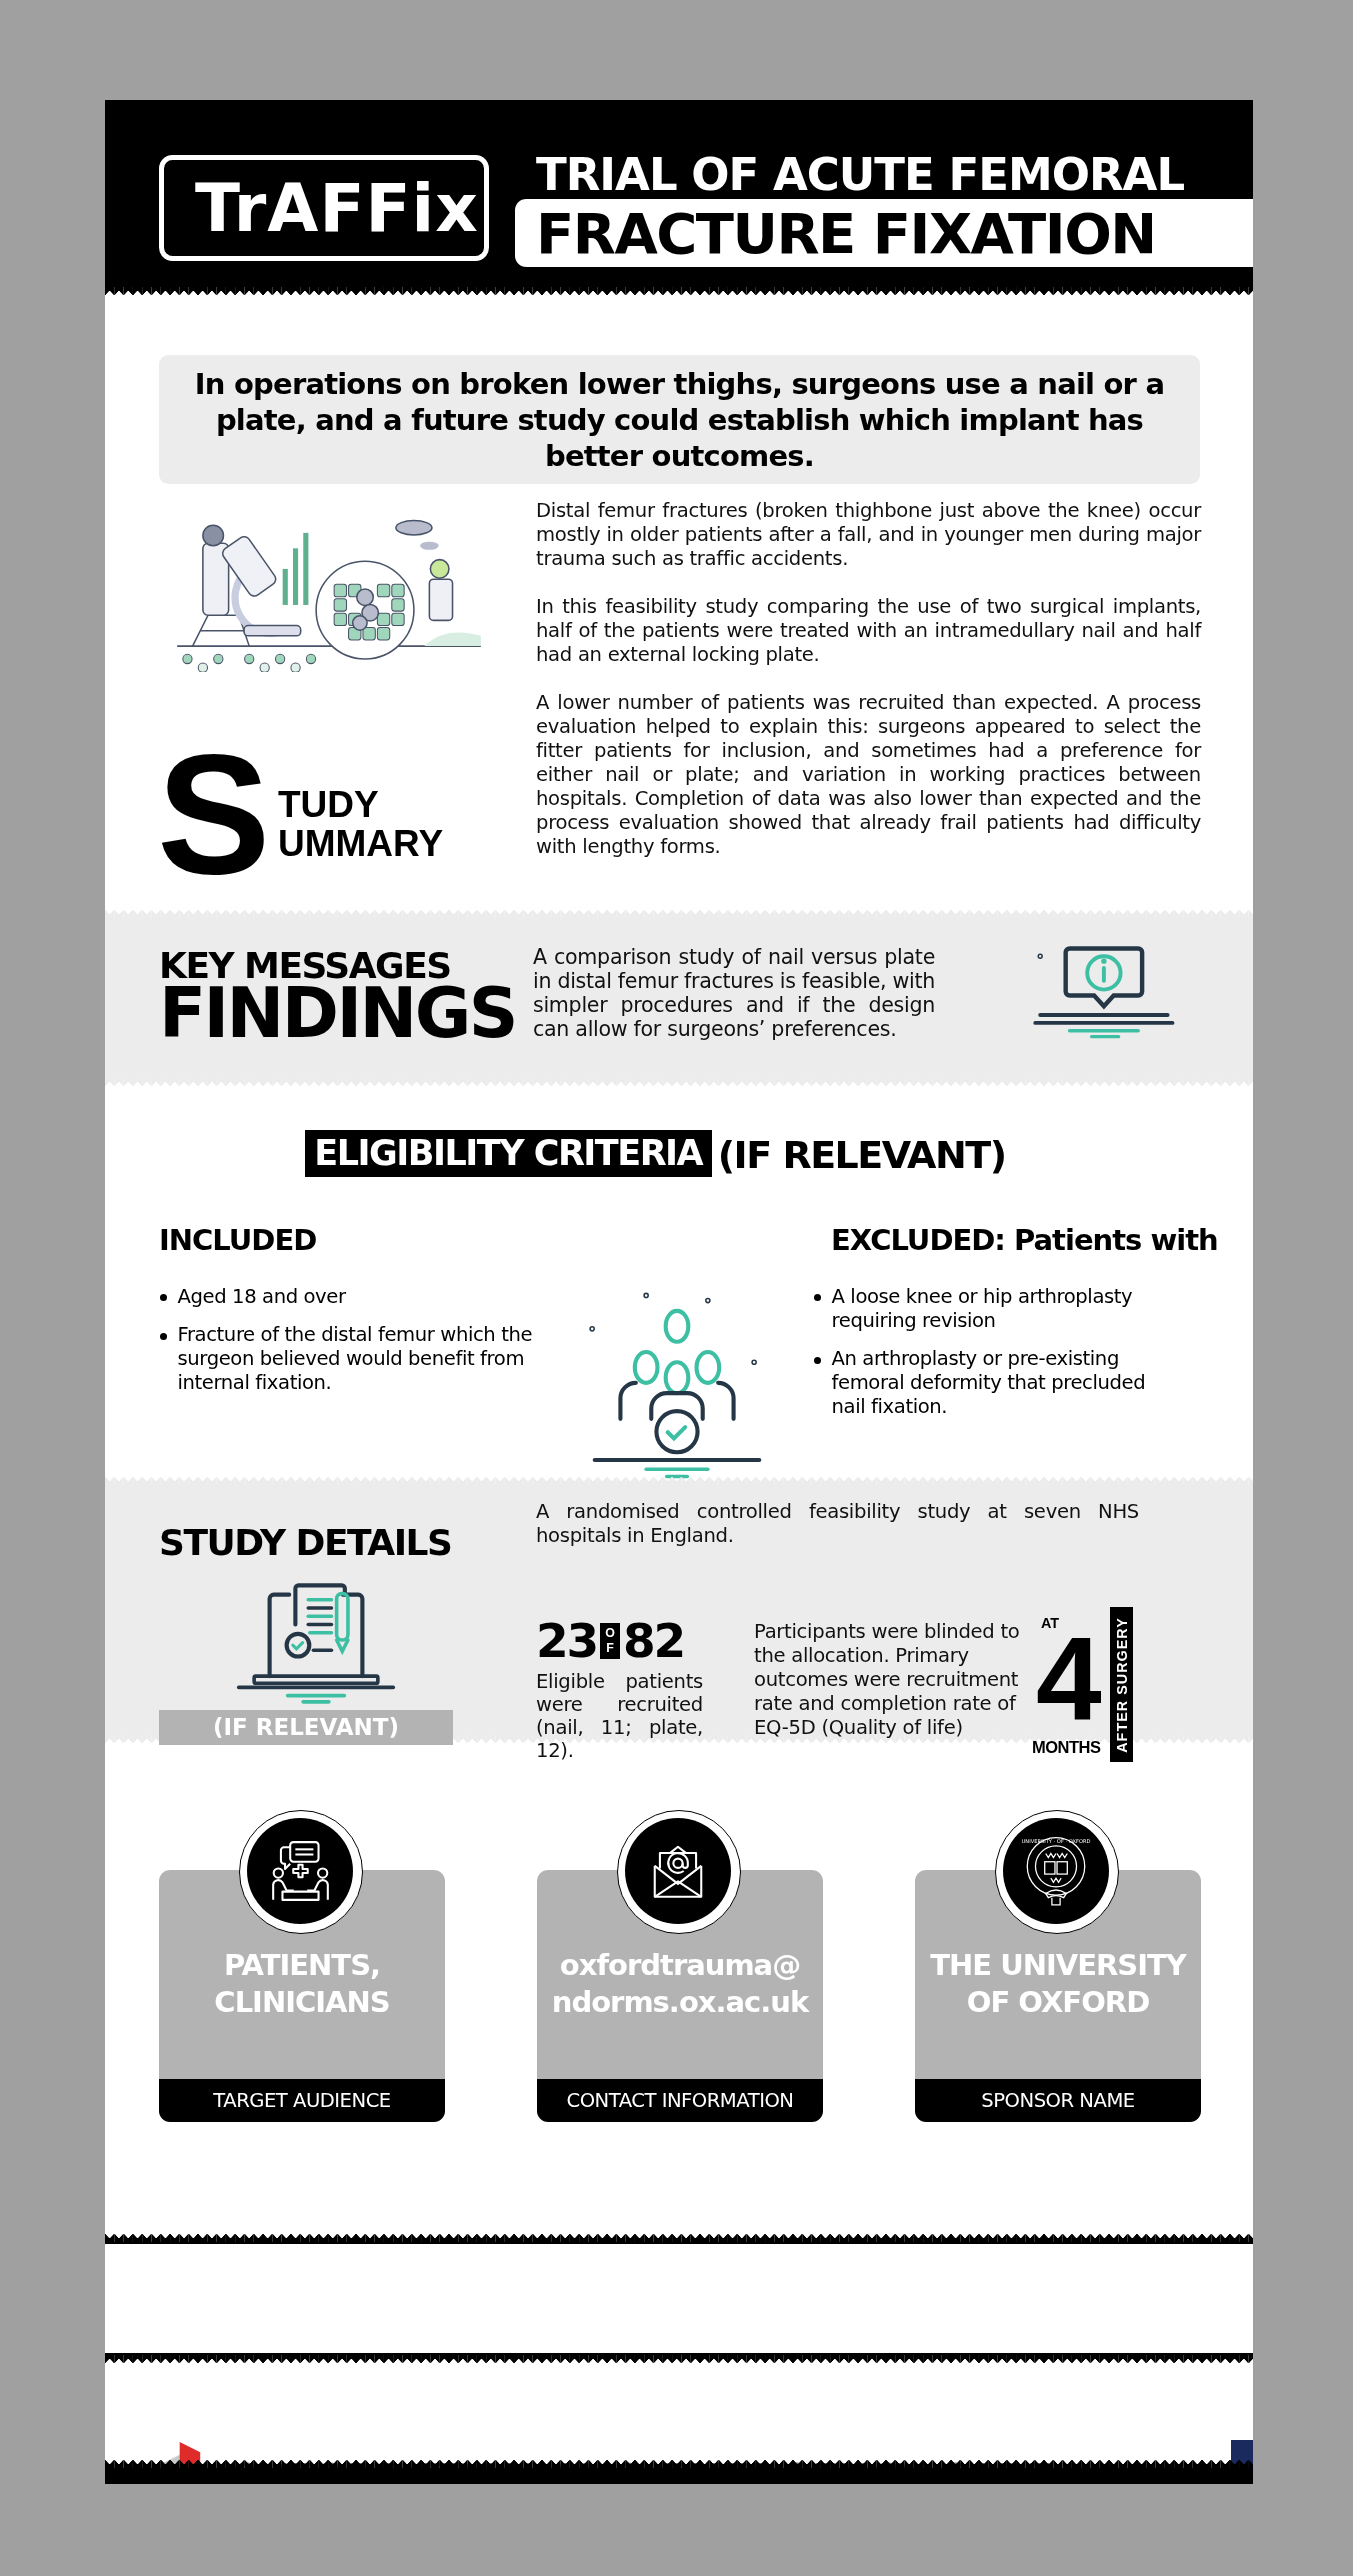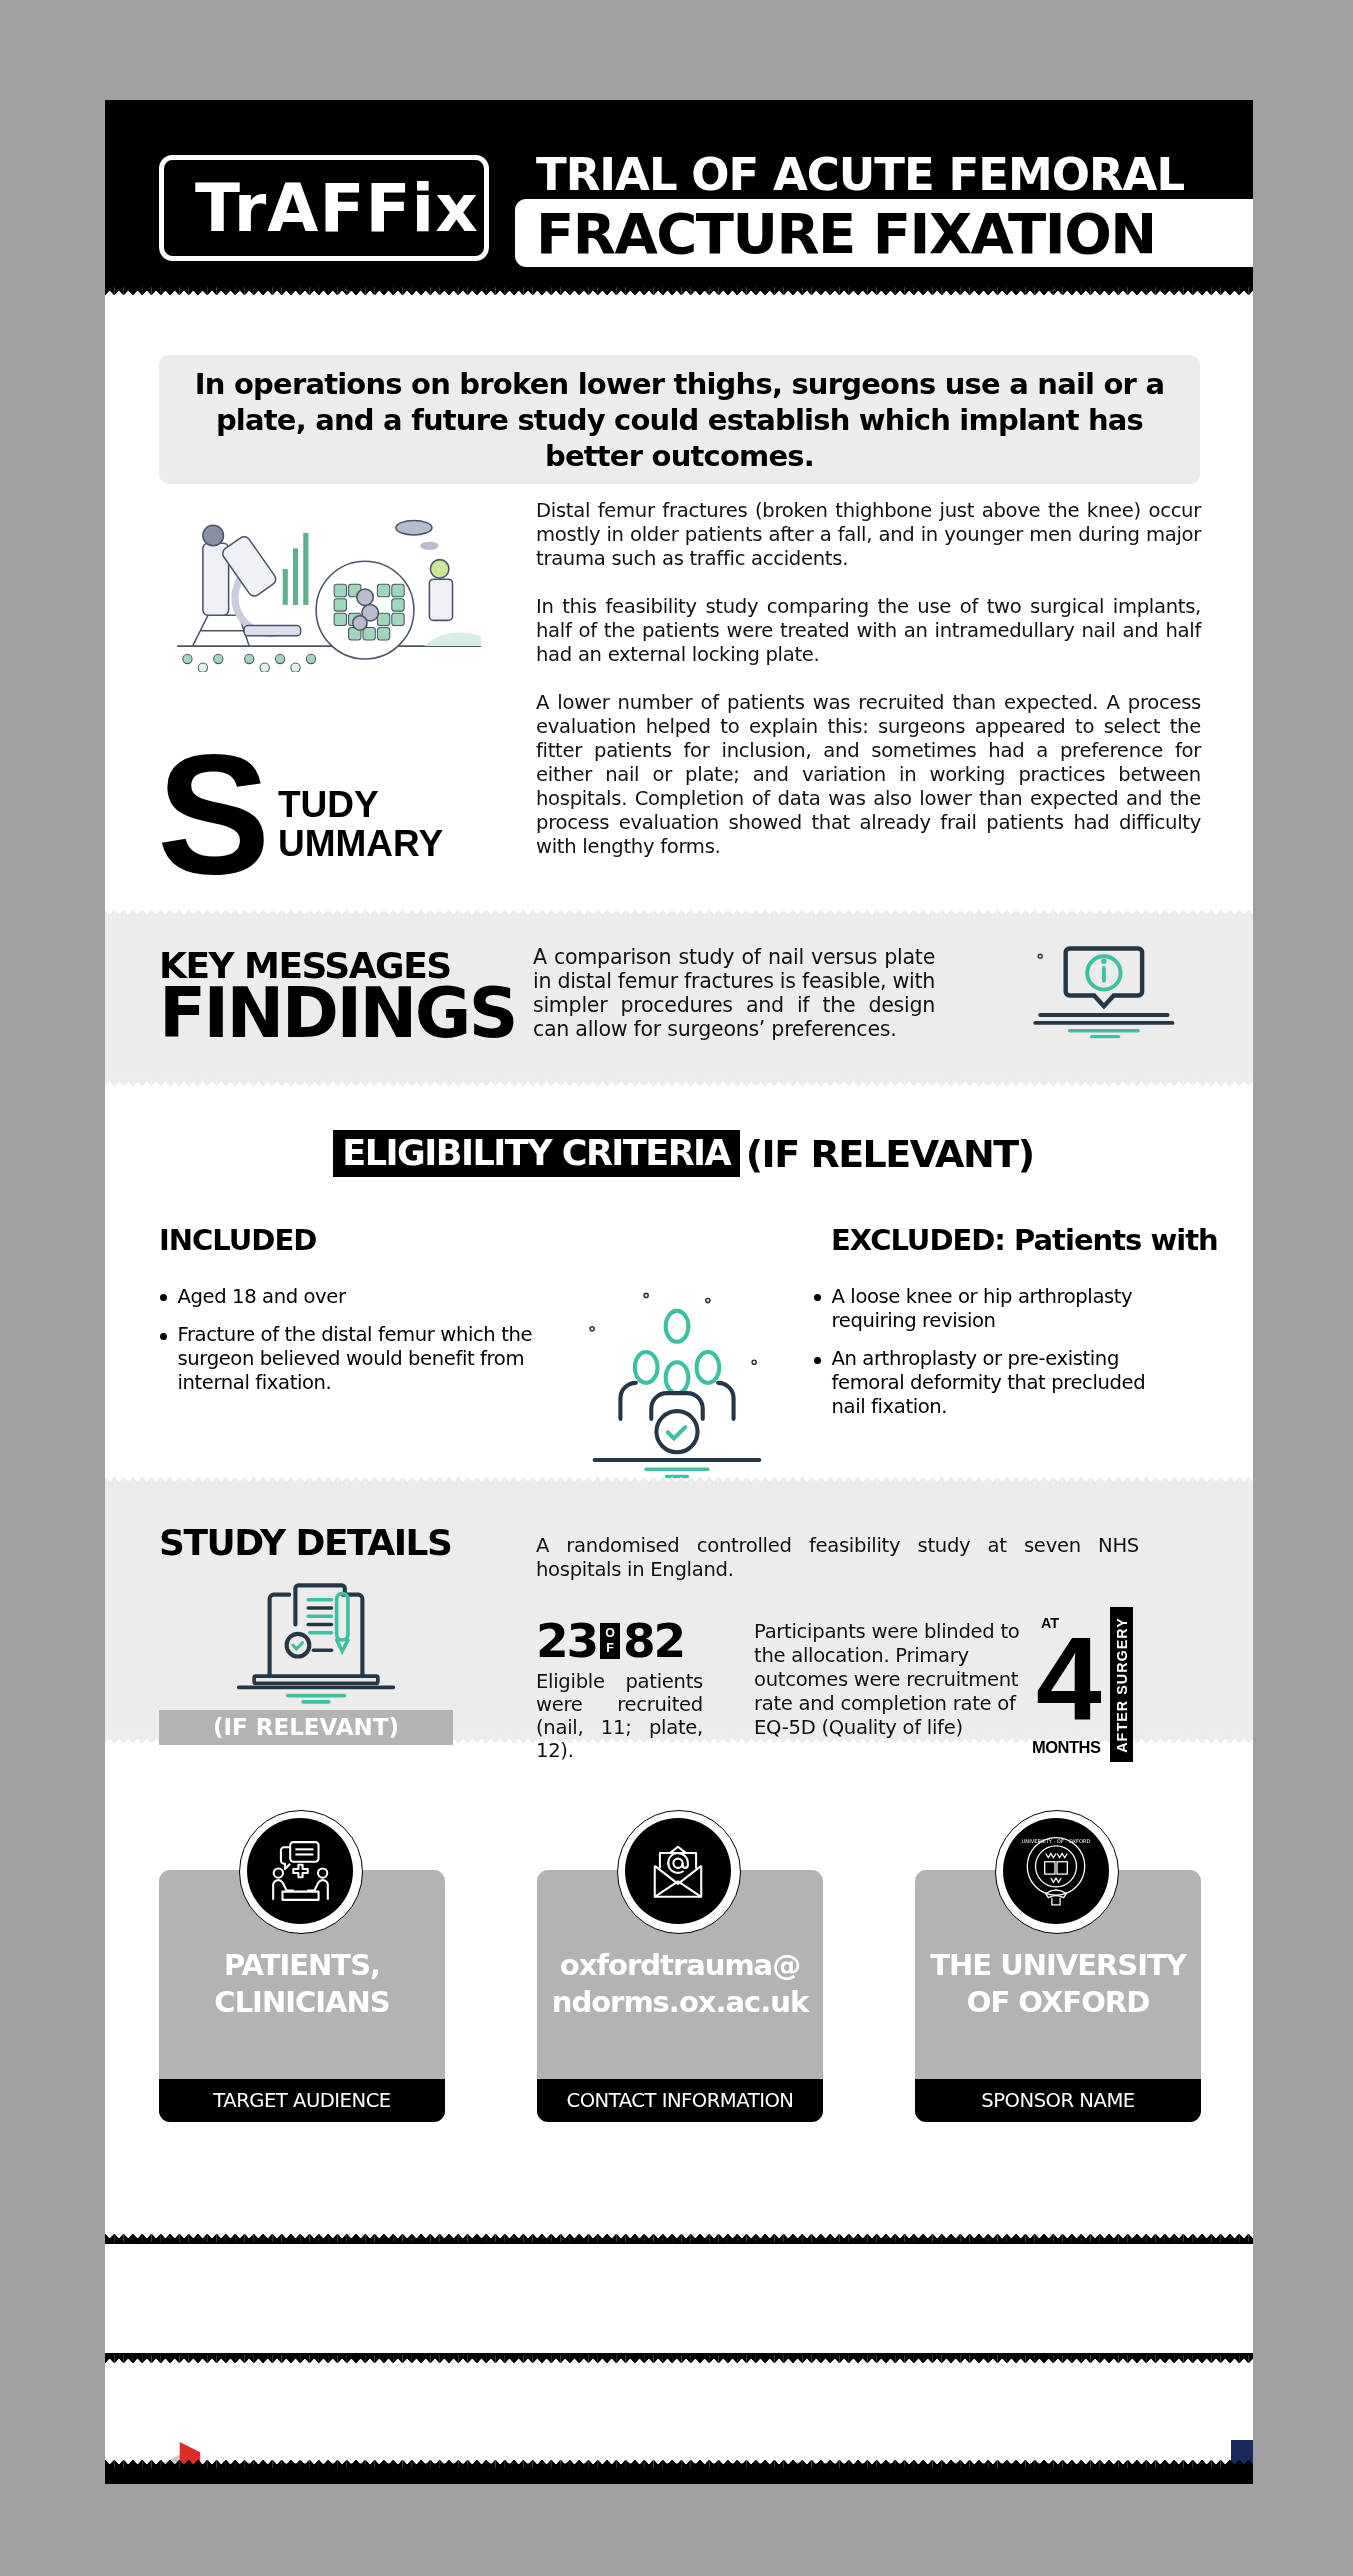--- a/index.html
+++ b/index.html
@@ -42,39 +42,39 @@
 
   
   .band-gray { background:#ececec; }
   .key { left:0; top:819px; width:1148px; height:157px; }
   .key-h1 { left:54px; top:845px; font-family:"DejaVu Sans", sans-serif; font-weight:bold; font-size:36px; line-height:41px; letter-spacing:-1.5px; }
   .key-h2 { left:54px; top:882px; font-family:"DejaVu Sans", sans-serif; font-weight:bold; font-size:69px; line-height:62px; letter-spacing:-2.6px; }
   .key-text { left:428px; top:845px; width:402px; font-size:20.6px; line-height:24px; }
   .key-icon { left:896px; top:835px; width:196px; height:118px; }
 
   
-  .elig-title { left:228px; top:1030px; height:47px; display:flex; align-items:center; }
+  .elig-title { left:200px; top:1030px; height:47px; display:flex; align-items:flex-end; }
   .elig-black { background:#000; color:#fff; font-family:"DejaVu Sans", sans-serif; font-weight:bold; font-size:35px; padding:0 9.3px; height:47px; line-height:47px; letter-spacing:-1.5px; }
   .elig-paren { font-family:"DejaVu Sans", sans-serif; font-weight:bold; font-size:38px; margin-left:6.2px; letter-spacing:-1.5px; }
   .inc-h { left:54px; top:1123px; font-family:"DejaVu Sans", sans-serif; font-weight:bold; font-size:29px; letter-spacing:-1px; }
   .exc-h { left:726px; top:1123px; font-family:"DejaVu Sans", sans-serif; font-weight:bold; font-size:29px; letter-spacing:-1px; white-space:nowrap; }
   ul.crit { list-style:none; margin:0; padding:0; }
   ul.crit li { position:relative; padding-left:18.5px; margin-bottom:14.4px; font-size:19.6px; line-height:24px; font-family:"DejaVu Sans", sans-serif; letter-spacing:-0.4px; }
   ul.crit li::before { content:""; position:absolute; left:1px; top:9.3px; width:7.2px; height:7.2px; border-radius:50%; background:#000; }
   .inc-list { left:54px; top:1185px; width:392px; }
   .exc-list { left:708px; top:1185px; width:371px; }
   .people-icon { left:464px; top:1190px; width:216px; height:196px; }
 
   
   .details { left:0; top:1386px; width:1148px; height:247px; }
   .det-h { left:54px; top:1422px; font-family:"DejaVu Sans", sans-serif; font-weight:bold; font-size:36px; letter-spacing:-1.5px; line-height:41px; }
   .det-icon { left:77px; top:1473px; width:268px; height:134px; }
   .ifrel { left:54px; top:1610px; width:294px; height:35px; background:#b3b3b3; color:#fff; font-family:"DejaVu Sans", sans-serif;
      font-weight:bold; font-size:23px; line-height:35px; text-align:center; }
-  .det-intro { left:431px; top:1434px; width:603px; font-size:19.6px; line-height:24px; }
+  .det-intro { left:431px; top:1400px; width:603px; font-size:19.6px; line-height:24px; }
   .num-block { left:431px; top:1512px; height:57px; display:flex; align-items:center; }
   .num { font-family:"DejaVu Sans", sans-serif; font-weight:bold; font-size:47px; letter-spacing:-2.1px; line-height:52px; }
   .of-box { width:19.6px; height:36px; background:#000; color:#fff; font-size:12.4px; font-weight:bold; margin:0 3.1px;
      display:flex; flex-direction:column; align-items:center; justify-content:center; line-height:14.4px; }
   .eligible-text { left:431px; top:1570px; width:167px; font-size:19.6px; line-height:23px; text-align:justify; }
   .blinded-text { left:649px; top:1520px; width:289px; font-size:19.6px; line-height:24px; text-align:left; }
   .at-label { left:936px; top:1515px; font-size:14.4px; font-weight:bold; }
   .four { left:931px; top:1520px; font-family:"Liberation Sans", sans-serif; font-weight:bold; font-size:118px; line-height:118px; }
   .months { left:927px; top:1638px; font-size:16.5px; font-weight:bold; letter-spacing:-0.5px; }
   .after-surgery { left:1005px; top:1507px; width:23px; height:155px; background:#000; color:#fff; }

